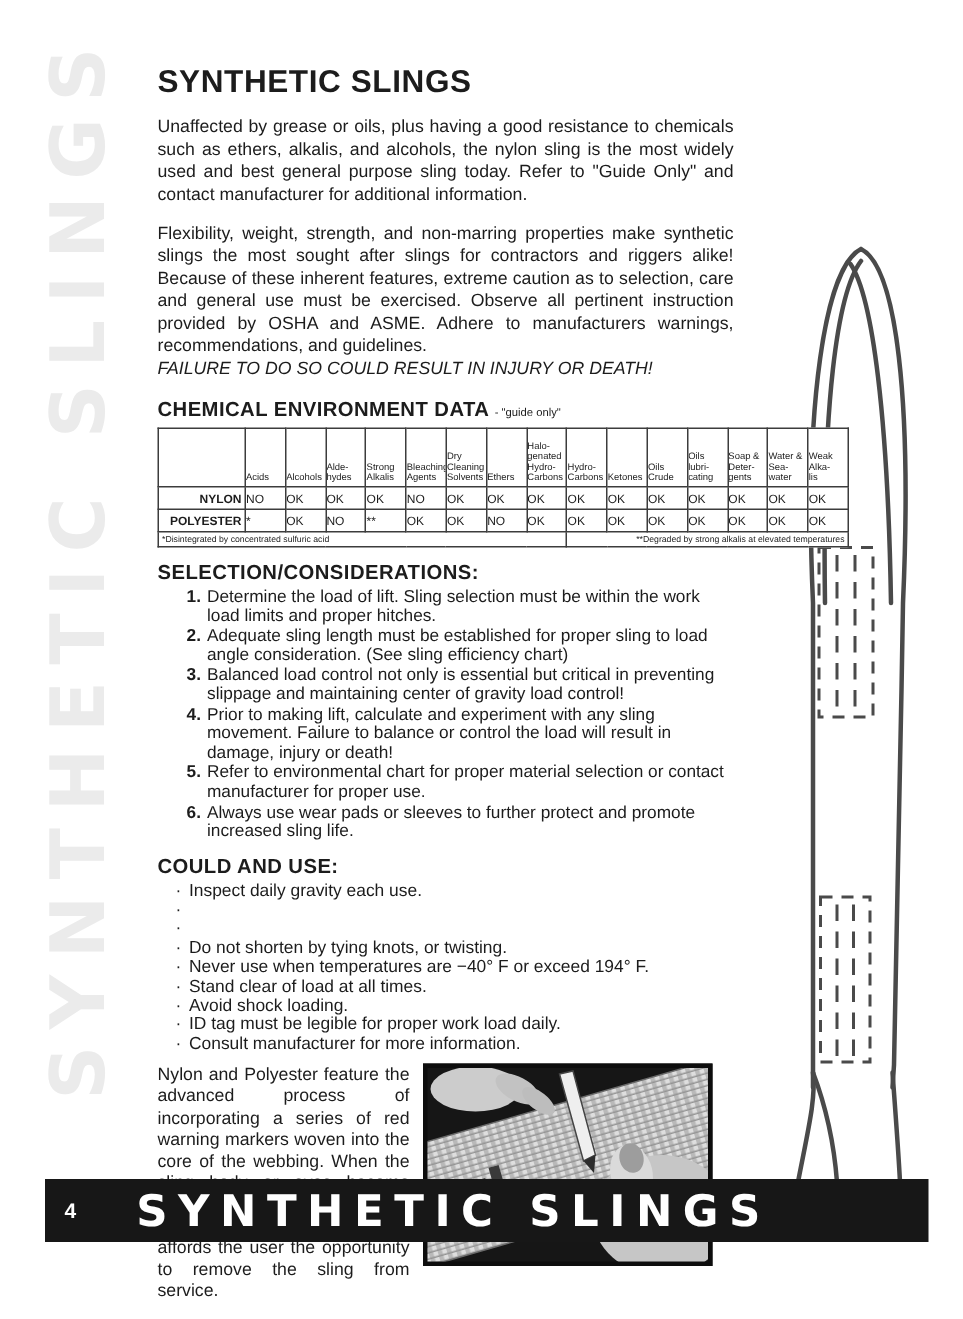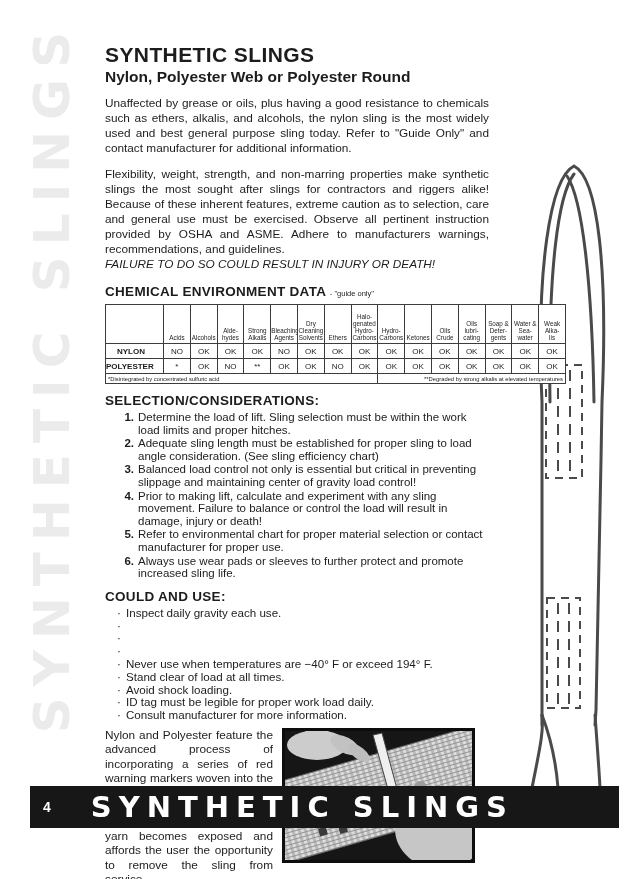--- a/index.html
+++ b/index.html
@@ -20,26 +20,26 @@
   
   .content{position:absolute;left:105px;top:44px;width:384px;z-index:2;}
   .title{font-size:21px;font-weight:800;margin:0;letter-spacing:.4px;line-height:1.05;}
   .subtitle{font-size:15.5px;font-weight:bold;margin:2px 0 0;line-height:1.1;}
   .para{font-size:11.8px;line-height:15px;text-align:justify;margin:11px 0 0;}
   .warning-line{font-style:italic;}
   .section-heading{font-size:13.5px;font-weight:800;margin:9px 0 3px;letter-spacing:.3px;}
   .section-heading .note{font-size:7.5px;font-weight:normal;letter-spacing:0;}
   
   table.chem{border-collapse:collapse;margin-top:5px;width:461px;table-layout:fixed;background:#fff;}
-  table.chem th,table.chem td{border:1px solid #3c3c3c;padding:0;text-align:center;overflow:hidden;}
+  table.chem th,table.chem td{border:1px solid #3c3c3c;padding:0;text-align:left;overflow:hidden;}
   table.chem th{font-size:6.3px;font-weight:normal;line-height:7px;vertical-align:bottom;
     padding:2px 0 2px;white-space:pre-line;height:34px;}
   table.chem td{font-size:8px;height:14px;}
   table.chem .lblcol{width:57px;}
-  table.chem td.lbl{font-size:8px;font-weight:bold;text-align:right;padding-right:18px;}
+  table.chem td.lbl{font-size:8px;font-weight:bold;text-align:right;padding-right:2px;}
   table.chem tr.foot td{font-size:5.8px;height:9px;border-top:1px solid #3c3c3c;}
   table.chem tr.foot td.fl{text-align:left;padding-left:2px;}
   table.chem tr.foot td.fr{text-align:right;padding-right:2px;}
   
   .li{display:flex;font-size:11.5px;line-height:12.6px;padding-left:15px;margin:0 0 1px;}
   .li .num{font-weight:bold;width:14px;flex:none;text-align:right;margin-right:4px;}
   .cli{display:flex;font-size:11.6px;line-height:12.8px;padding-left:12px;}
   .cli .dot{width:9px;flex:none;text-align:left;}
   
   .bottom-row{display:flex;margin-top:6px;}
@@ -82,21 +82,20 @@
 
   <g fill="none" stroke="#4a4a4a" stroke-width="2">
     <rect x="27" y="448" width="33" height="110" stroke-dasharray="8 6"></rect>
     <line x1="38" y1="453" x2="38" y2="554" stroke-dasharray="11 7"></line>
     <line x1="49" y1="453" x2="49" y2="554" stroke-dasharray="11 7"></line>
   </g>
 </svg>
 
 <div class="content">
   <h1 class="title">SYNTHETIC SLINGS</h1>
-  <h2 class="subtitle">Nylon, Polyester Web or Polyester Round</h2>
 
   <div class="para">Unaffected by grease or oils, plus having a good resistance to chemicals such as ethers, alkalis, and alcohols, the nylon sling is the most widely used and best general purpose sling today.  Refer to "Guide Only" and contact manufacturer for additional information.</div>
 
   <div class="para">
     <span>Flexibility, weight, strength, and non-marring properties make synthetic slings the most sought after slings for contractors and riggers alike! Because of these inherent features, extreme caution as to selection, care and general use must be exercised. Observe all pertinent instruction provided by OSHA and ASME. Adhere to manufacturers warnings, recommendations, and guidelines.</span>
     <div class="warning-line">FAILURE TO DO SO COULD RESULT IN INJURY OR DEATH!</div>
   </div>
 
   <div class="section-heading" style="margin-top:12px;">
     <span>CHEMICAL ENVIRONMENT DATA</span>
@@ -219,20 +218,21 @@
         <span>Inspect daily gravity each use.</span>
       </div>
     <div class="cli">
         <span class="dot">·</span>
       </div>
     <div class="cli">
         <span class="dot">·</span>
       </div>
     <div class="cli">
         <span class="dot">·</span>
+        <span>Do not shorten by tying knots, or twisting.</span>
       </div>
     <div class="cli">
         <span class="dot">·</span>
         <span>Never use when temperatures are −40° F or exceed 194° F.</span>
       </div>
     <div class="cli">
         <span class="dot">·</span>
         <span>Stand clear of load at all times.</span>
       </div>
     <div class="cli">

